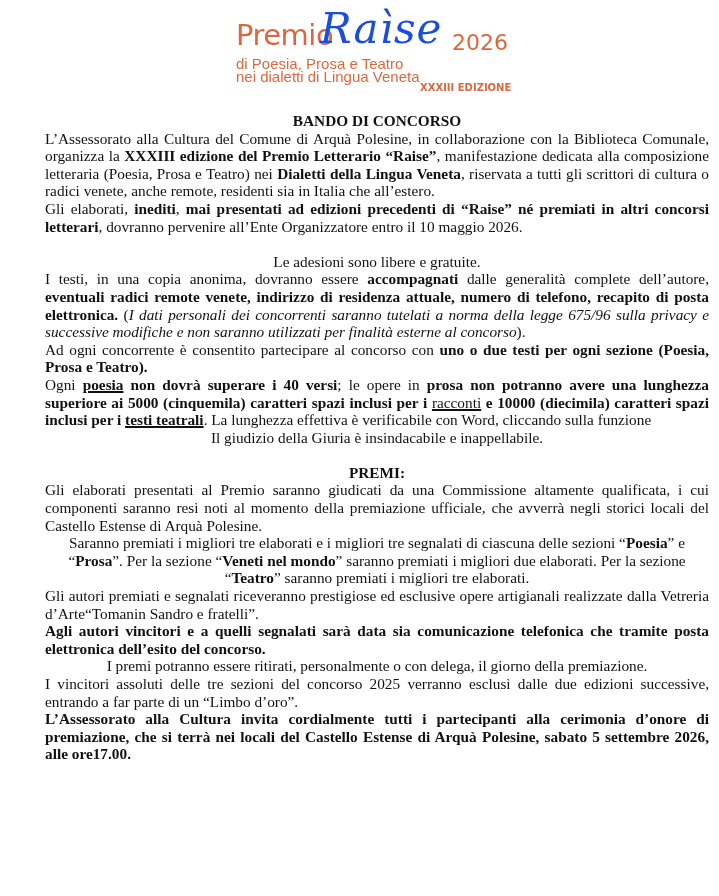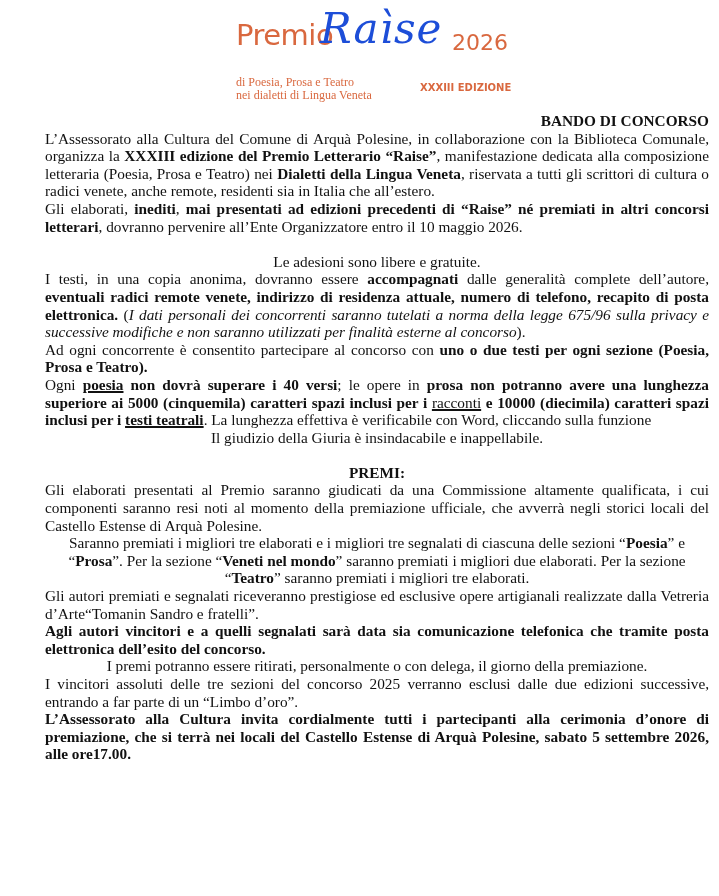--- a/index.html
+++ b/index.html
@@ -1,25 +1,25 @@
 <!DOCTYPE html>
 <html><head>
 <meta charset="utf-8">
 <style>
   html, body { margin:0; padding:0; background:#ffffff; }
   body { width:719px; height:896px; position:relative; overflow:hidden; }
   .logo { position:absolute; left:0; top:0; width:719px; height:100px; }
   .logo .premio { position:absolute; left:236px; top:18px; font-family:"DejaVu Sans", sans-serif; font-size:29px; color:#d9683f; letter-spacing:-0.5px;text-align:center; }
   .logo .raise { position:absolute; left:320px; top:4px; font-family:"DejaVu Serif", serif; font-style:italic; font-size:42px; color:#1d4ed8; letter-spacing:1px; }
   .logo .year { position:absolute; left:452px; top:30px; font-family:"DejaVu Sans", sans-serif; font-size:22px; color:#d9683f; }
-  .logo .sub { position:absolute; left:236px; top:76px; font-family:Liberation Serif, serif; font-size:12px; line-height:13px; color:#d9683f; }
+  .logo .sub { position:absolute; left:236px; top:57px; font-family:Liberation Sans, sans-serif; font-size:15px; line-height:13px; color:#d9683f; }
   .logo .ed { position:absolute; left:420px; top:82px; font-family:"DejaVu Sans", sans-serif; font-size:10px; font-weight:bold; color:#d9683f;text-align:center; }
   .doc { position:absolute; left:45px; top:112px; width:664px; font-family:"Liberation Serif", serif; font-size:15.3px; line-height:17.6px; color:#111; }
   .doc p { margin:0; text-align:justify; }
-  .doc .title { text-align:right; font-weight:bold; margin-left:0; }
+  .doc .title { text-align:center; font-weight:bold; margin-left:0; }
   .doc .nj { text-align:center; }
   .gap { height:17.6px; }
   b { font-weight:bold; }
   u.ul { text-decoration:underline; text-decoration-thickness:1.5px; }
   .spaced { letter-spacing:3.5px; font-weight:bold; }
 </style>
 </head>
 <body>
 
 <div class="logo">

